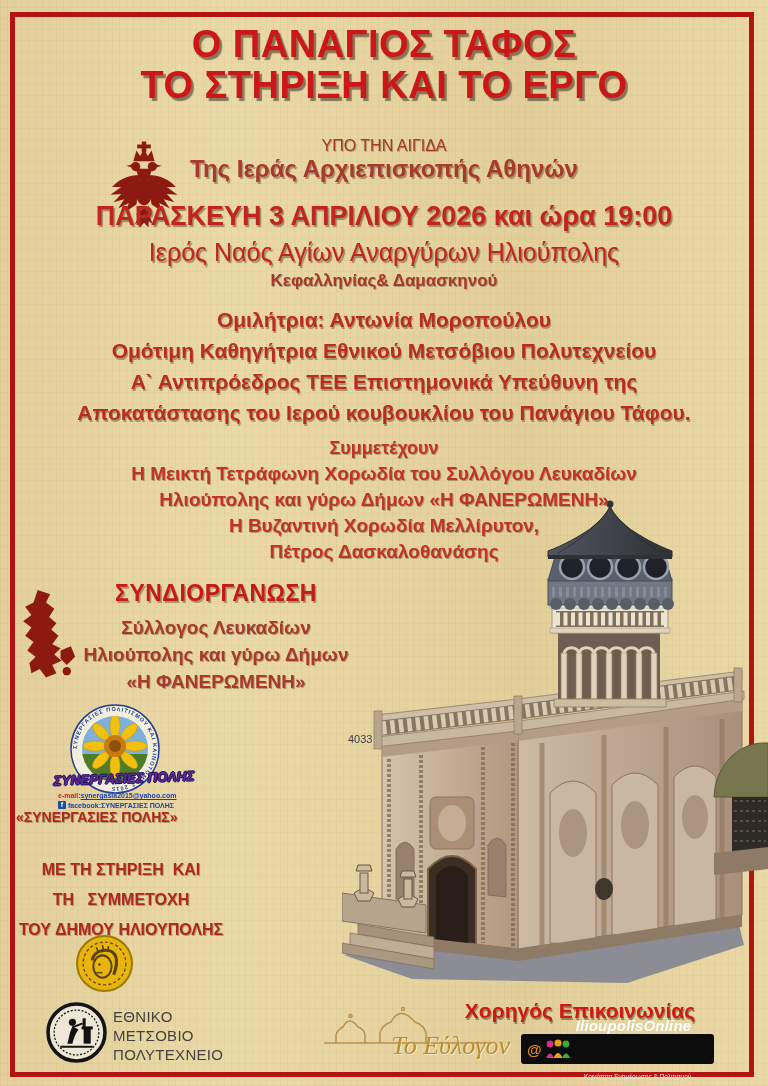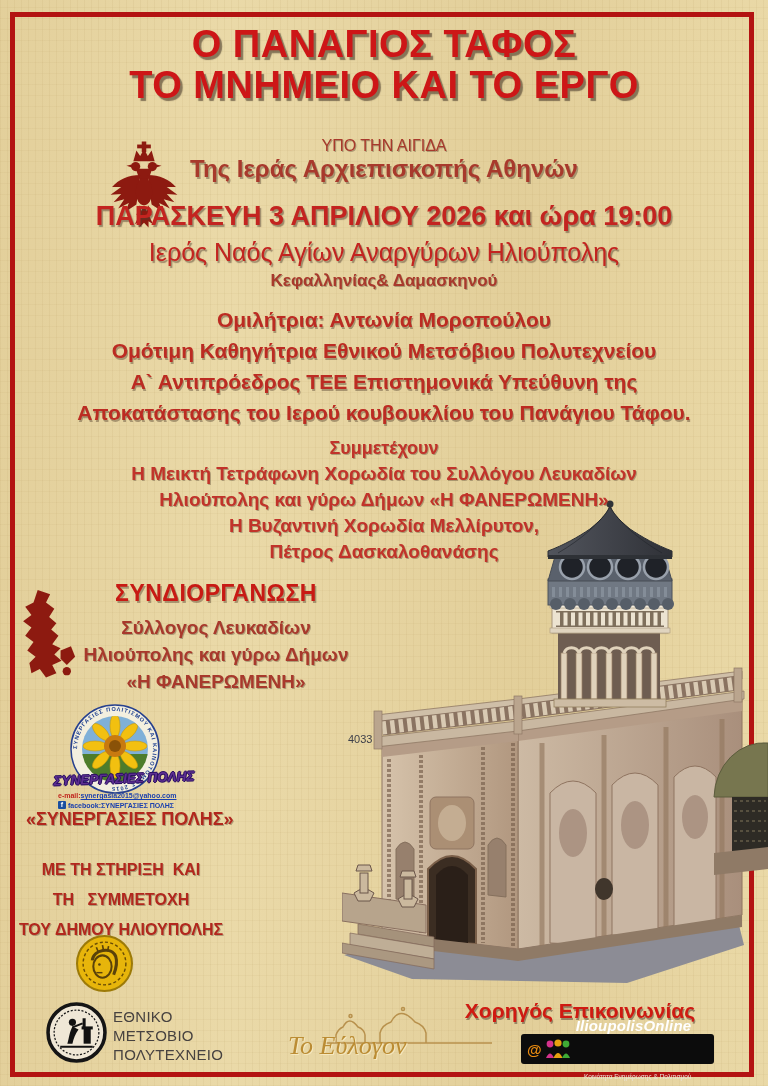--- a/index.html
+++ b/index.html
@@ -44,30 +44,30 @@
   .sun-wordmark{left:46px; top:771px; width:156px; text-align:center; font-size:13.5px;
     font-weight:700; font-style:italic; color:#5c2e91; transform:rotate(-2deg);
     text-shadow:1px 0 0 #2a1060,-1px 0 0 #2a1060,0 1px 0 #2a1060,0 -1px 0 #2a1060; z-index:3;}
   .sun-email{left:58px; top:792px; font-size:7px; font-weight:700; z-index:3;}
   .sun-email .lbl{color:#c0261e;}
   .sun-email .val{color:#1a3fae; text-decoration:underline;}
   .sun-fb{left:58px; top:801px; font-size:7px; font-weight:700; color:#1a3fae; z-index:3;
     display:flex; align-items:center; gap:2px;}
   .fb-sq{display:inline-block; width:8px; height:8px; background:#1a4fa0; color:#fff;
     font-size:7px; line-height:8px; text-align:center; border-radius:1px;}
-  .syn-name{left:16px; top:809px; font-size:18px; font-weight:700; color:#b2271d;
-    text-shadow:1px 1px 0 rgba(90,70,50,.4);padding-left:10px;}
+  .syn-name{left:16px; top:809px; font-size:14px; font-weight:700; color:#b2271d;
+    text-shadow:1px 1px 0 rgba(90,70,50,.4);}
   .support{left:0; top:855px; width:242px; text-align:center; font-size:16px;
     line-height:30px; font-weight:700; color:#b2271d; text-shadow:1px 1px 0 rgba(90,70,50,.4);}
   .coin{left:76px; top:935px; width:57px; height:57px;}
   .ntua-seal{left:46px; top:1002px; width:61px; height:61px;}
   .ntua-text{left:113px; top:1007px; font-size:15px; line-height:19px; color:#474240;
     letter-spacing:.3px;}
   .evlogon-domes{left:322px; top:1003px; width:172px; height:42px;}
-  .evlogon-text{left:288px; top:1031px; width:214px; text-align:left; font-size:26px;
+  .evlogon-text{left:296px; top:1031px; width:214px; text-align:right; font-size:26px;
     font-style:italic; font-family:"Liberation Serif", serif; color:#bb8c33;
     text-shadow:1px 1px 0 rgba(255,245,210,.6);}
   .sponsor-label{left:452px; top:999px; width:256px; text-align:center; font-size:21px;
     font-weight:700; color:#cf1a12; text-shadow:1px 1.5px 0 rgba(80,60,45,.5);}
   .sponsor-banner{left:521px; top:1034px; width:193px; height:30px; background:#0c0c0c;
     border-radius:3px; display:flex; align-items:center; padding:0 6px; box-sizing:border-box;
     gap:3px; z-index:2;}
   .at-icon{color:#e88a10; font-weight:700; font-size:15px;}
   .sponsor-words{display:flex; flex-direction:column; line-height:1; margin-left:2px;gap:40px;}
   .sponsor-name{color:#ffffff; font-weight:700; font-style:italic; font-size:15px; letter-spacing:.2px;}
@@ -76,21 +76,21 @@
   .eagle{left:106px; top:140px; width:76px; height:98px;}
 </style>
 </head>
 <body>
 
 <div class="poster">
   <div class="frame"></div>
 
   <div class="abs ctr title">
     <div class="pre">Ο ΠΑΝΑΓΙΟΣ ΤΑΦΟΣ</div>
-    <div class="pre">ΤΟ ΜΝΗΜΕΙΟ ΚΑΙ ΤΟ ΕΡΓΟ</div>
+    <div class="pre">ΤΟ ΣΤΗΡΙΞΗ ΚΑΙ ΤΟ ΕΡΓΟ</div>
   </div>
 
   <div class="abs ctr aegis-label pre">ΥΠΟ ΤΗΝ ΑΙΓΙΔΑ</div>
 
   <svg class="abs eagle" viewBox="0 0 100 125">
     <g fill="#8d1a10">
       <rect x="47" y="0" width="6" height="14"></rect>
         <rect x="41" y="4" width="18" height="5"></rect>
       <path d="M36 26 L64 26 L60 12 L55 19 L50 10 L45 19 L40 12 Z"></path>
       <circle cx="39" cy="33" r="6"></circle>

